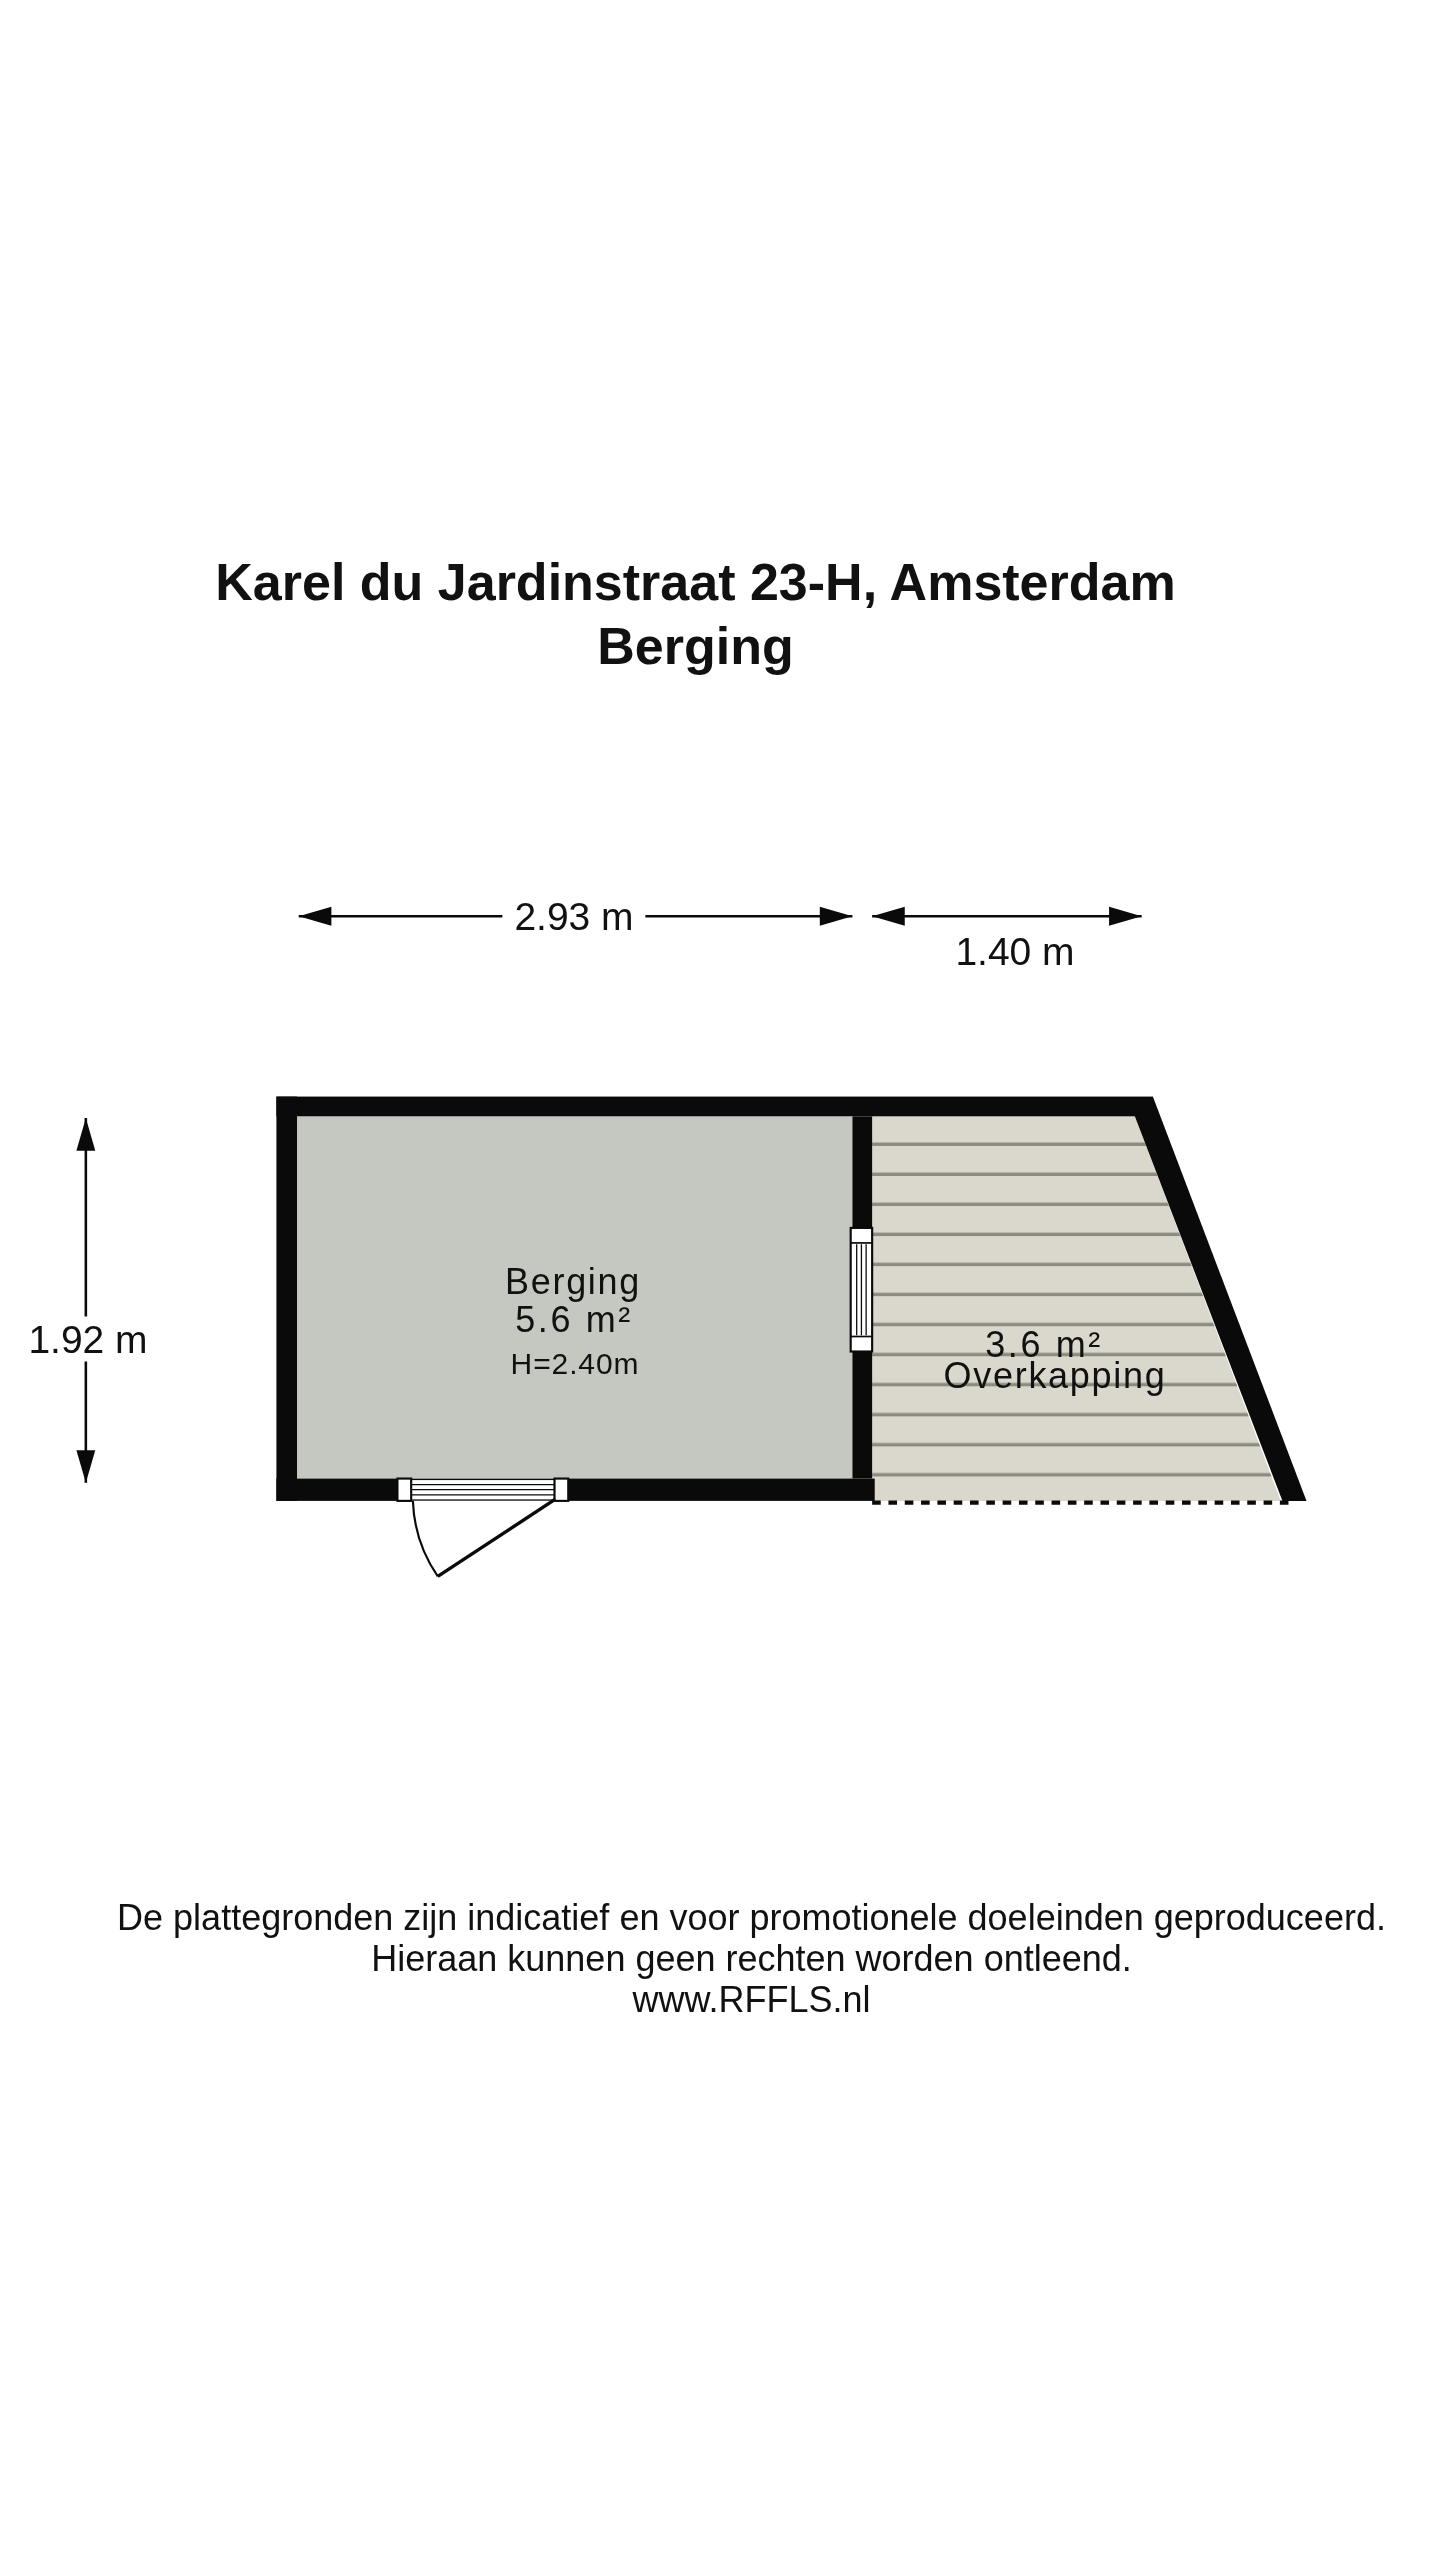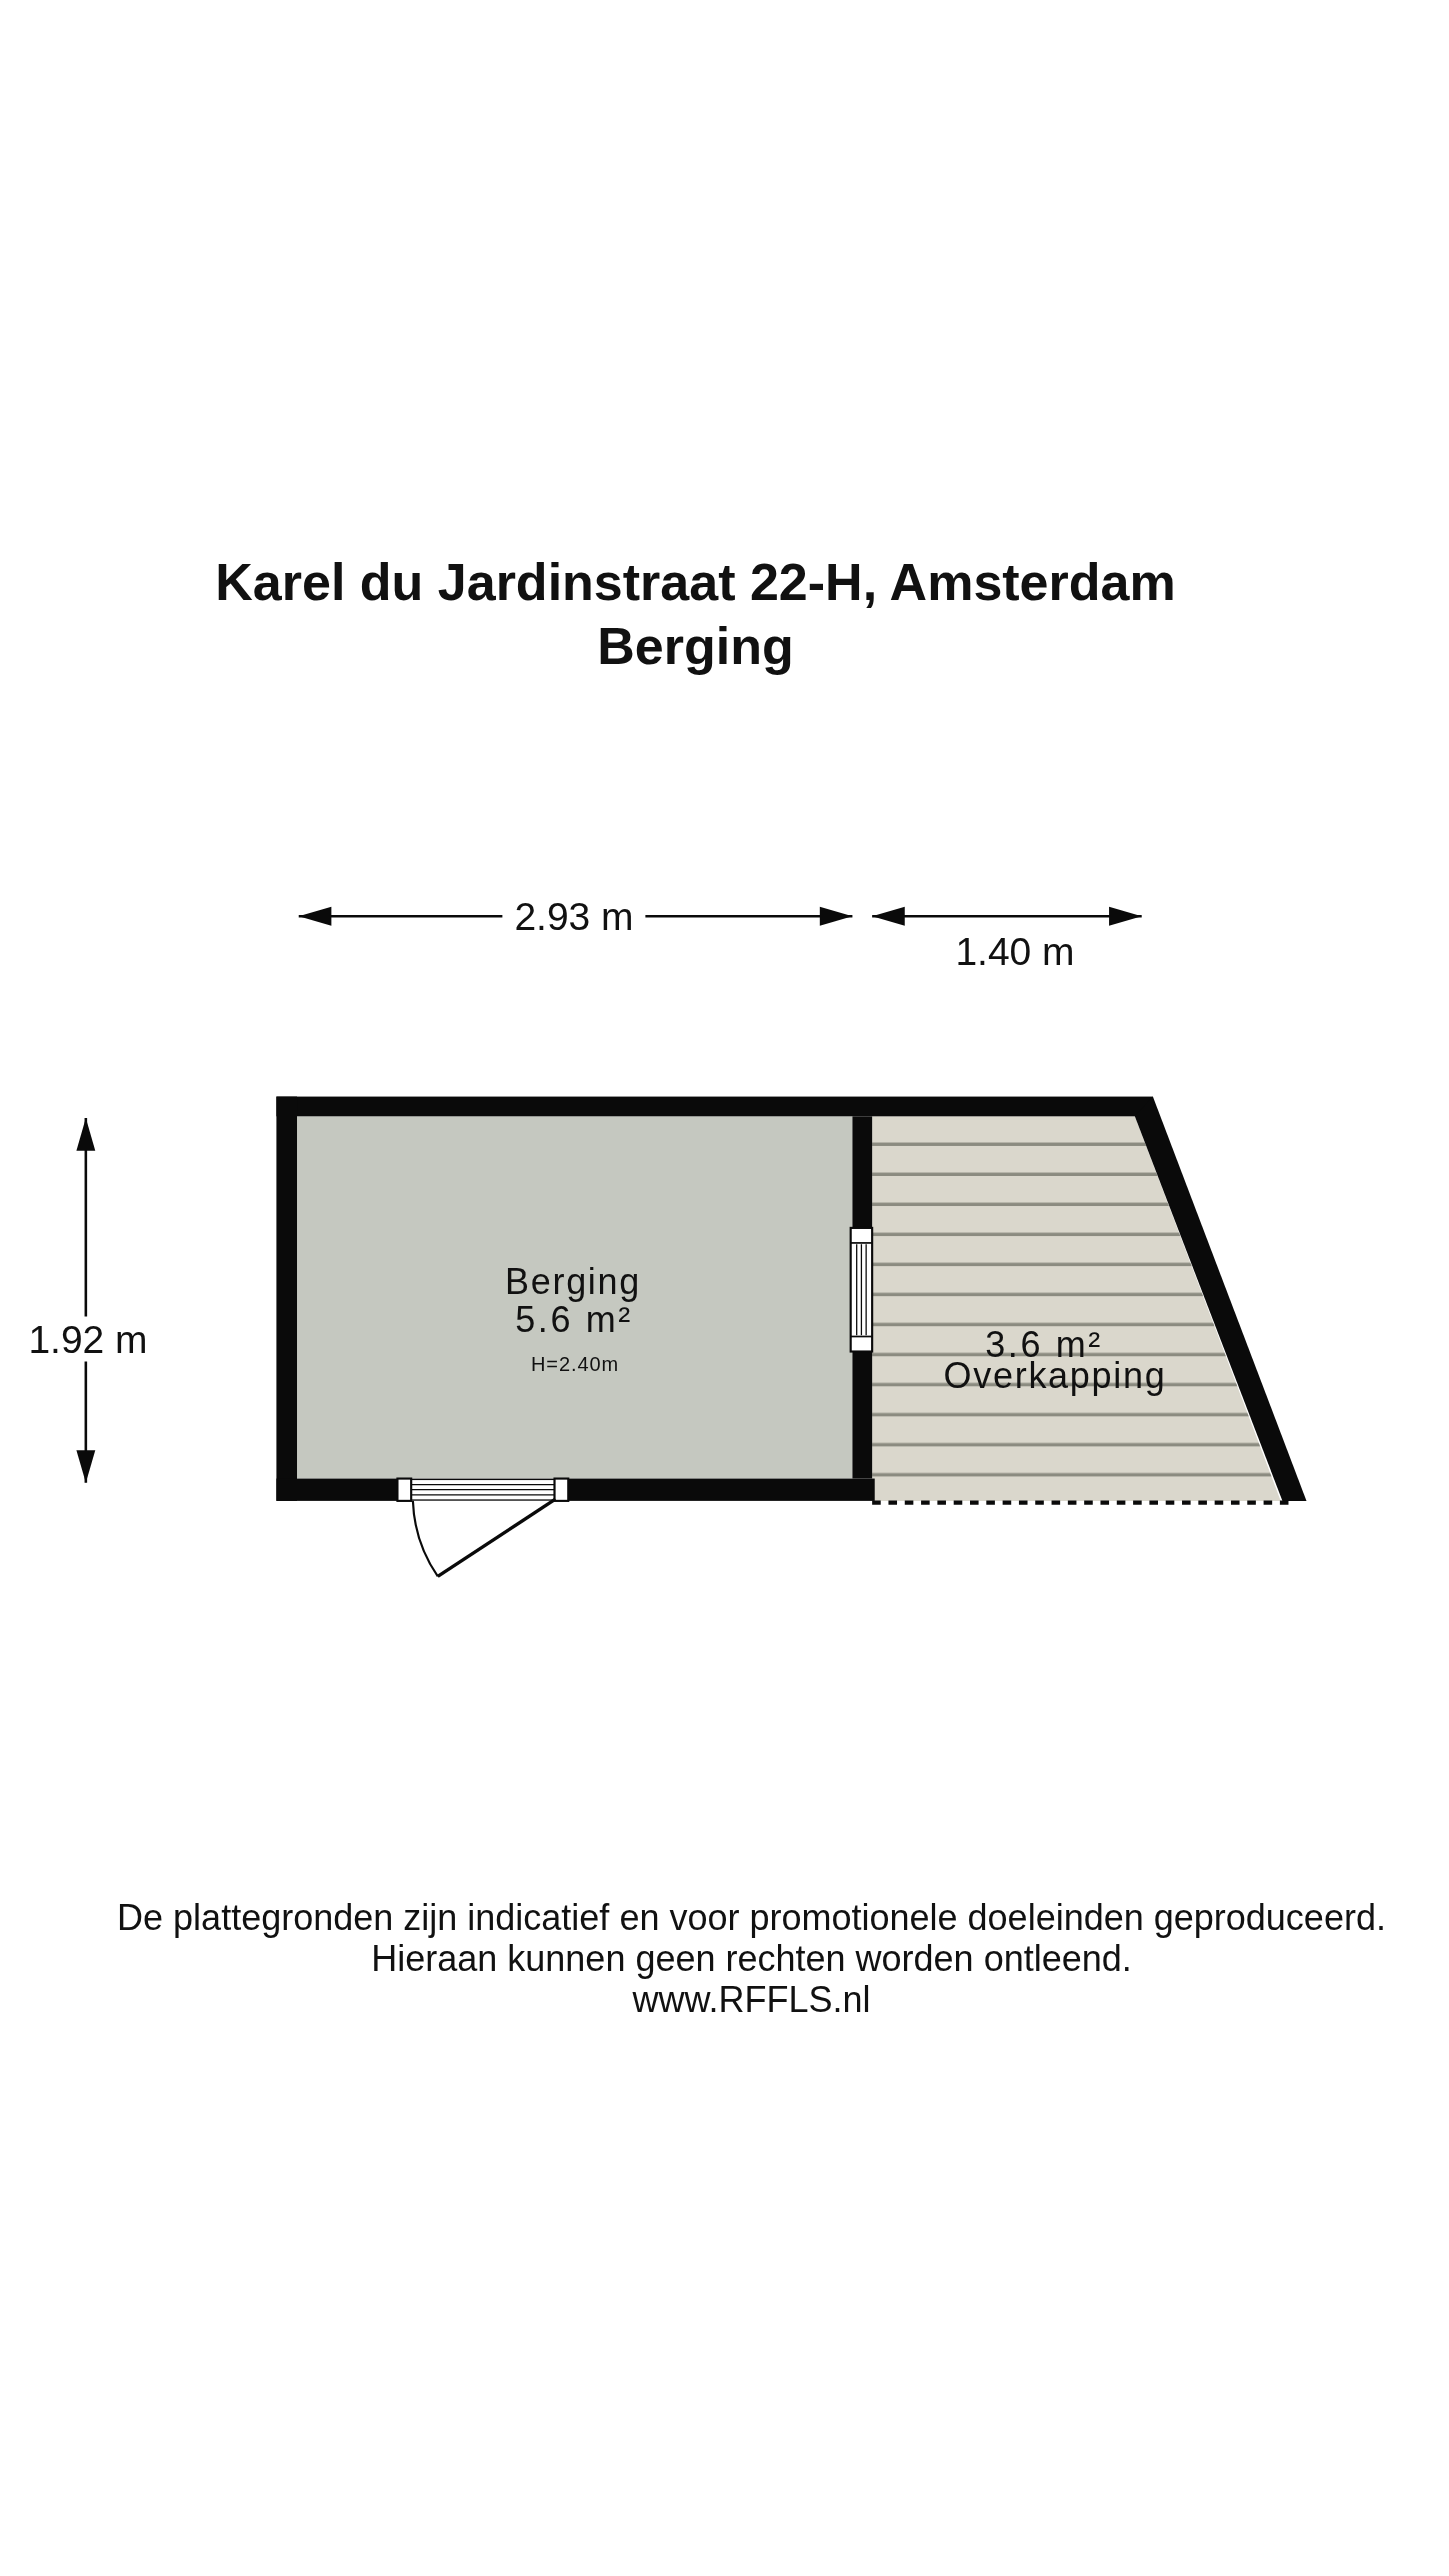--- a/index.html
+++ b/index.html
@@ -11,21 +11,21 @@
   .abs{position:absolute;transform:translate(-50%,-50%);white-space:nowrap;text-align:center;}
   .title-block{
     position:absolute;left:0;top:550px;width:1391px;
     text-align:center;font-weight:bold;font-size:52px;line-height:64px;color:#111;
   }
   .dim-label{
     font-size:39px;color:#111;background:#fff;padding:0 12px;line-height:45px;
   }
   .room-name{font-size:36px;letter-spacing:1.7px;}
   .room-area{font-size:36px;letter-spacing:2.6px;}
-  .room-height{font-size:20px;letter-spacing:0.9px;}
+  .room-height{font-size:30px;letter-spacing:0.9px;}
   .footer-block{
     position:absolute;left:0;top:1897px;width:1503px;
     text-align:center;font-size:36px;line-height:41px;color:#111;
   }
 </style>
 </head>
 <body>
 
 <div class="page">
 
@@ -82,21 +82,21 @@
     </g>
 
     <g>
       <line x1="100" y1="1302" x2="100" y2="1727" stroke-width="3" stroke="#0a0a0a"></line>
       <polygon points="100,1302 89,1340 111,1340" fill="#0a0a0a"></polygon>
       <polygon points="100,1727 89,1689 111,1689" fill="#0a0a0a"></polygon>
     </g>
   </svg>
 
   <div class="title-block">
-    <div>Karel du Jardinstraat 22-H, Amsterdam</div>
+    <div>Karel du Jardinstraat 23-H, Amsterdam</div>
     <div>Berging</div>
   </div>
 
   <div class="abs dim-label" style="left:574px;top:916px;">2.93 m</div>
   <div class="abs dim-label" style="left:1015px;top:951px;">1.40 m</div>
   <div class="abs dim-label" style="left:88px;top:1302px;padding:0 5.2px;margin-top:37px;">1.92 m</div>
 
   <div class="abs room-name" style="left:573px;top:1282px;">Berging</div>
   <div class="abs room-area" style="left:574px;top:1320px;">5.6 m²</div>
   <div class="abs room-height" style="left:575px;top:1364px;">H=2.40m</div>

